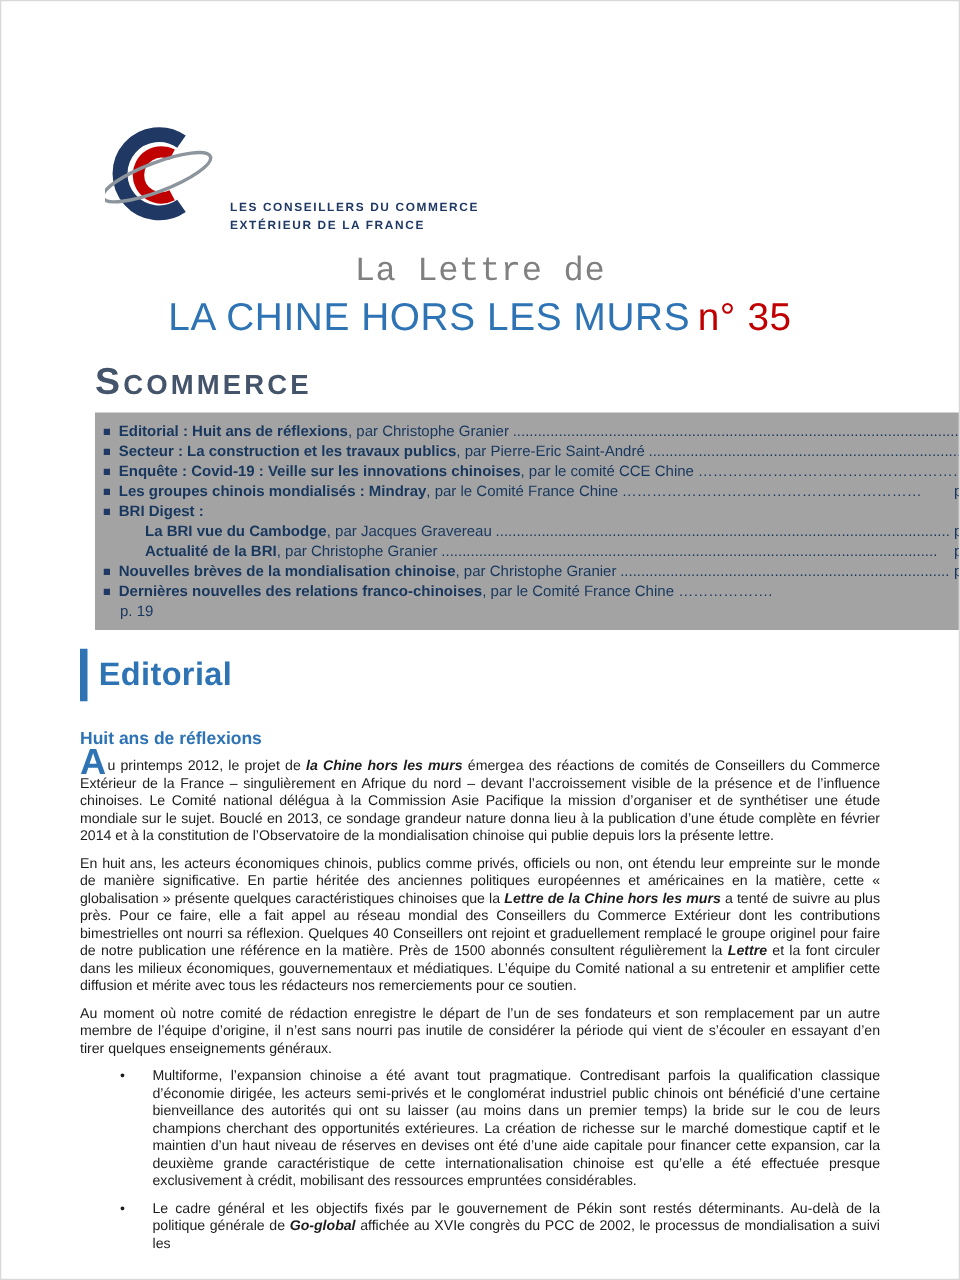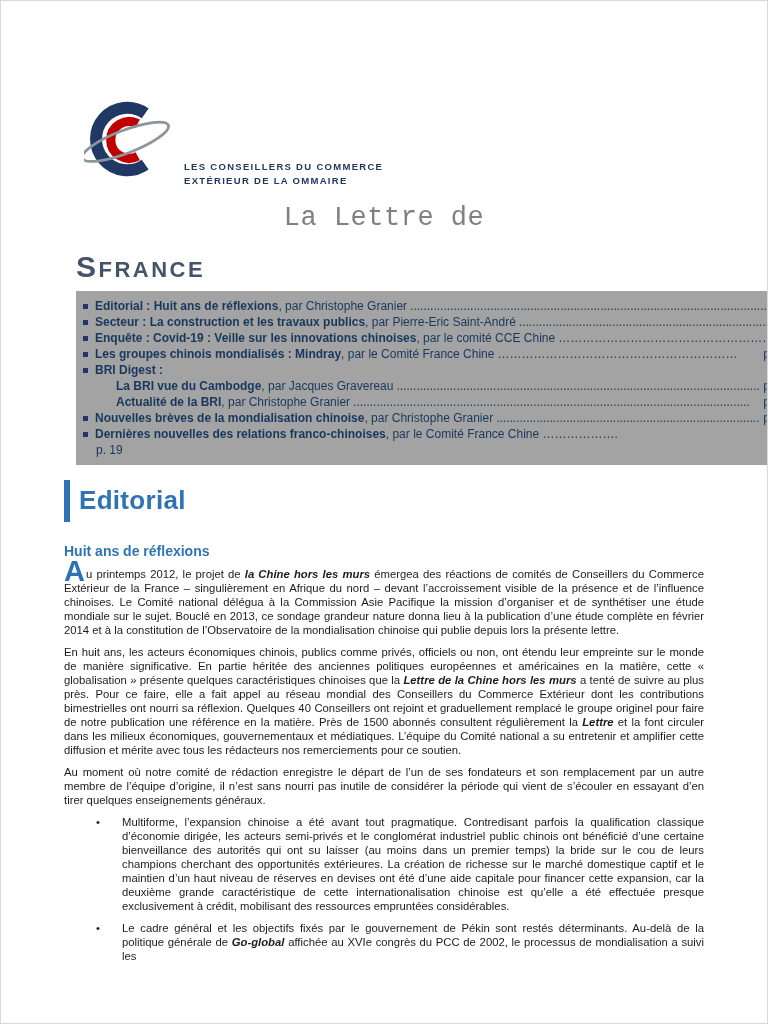--- a/index.html
+++ b/index.html
@@ -52,27 +52,28 @@
 <div class="page">
 
   <div class="logo-row">
     <svg class="logo-mark" width="92" height="100" viewBox="0 0 100 100">
       <path d="M 66.5 22.1 A 34 34 0 1 0 66.5 77.9" fill="none" stroke="#1F3864" stroke-width="13"></path>
       <path d="M 58.4 33.3 A 20 20 0 1 0 58.4 68.7" fill="none" stroke="#C00000" stroke-width="10"></path>
       <ellipse cx="45" cy="53" rx="50" ry="12.5" fill="none" stroke="#8C959D" stroke-width="3" transform="rotate(-21 45 53)"></ellipse>
     </svg>
     <div class="org">
       <div>LES CONSEILLERS DU COMMERCE</div>
-      <div>EXTÉRIEUR DE LA OMMAIRE</div>
+      <div>EXTÉRIEUR DE LA FRANCE</div>
     </div>
   </div>
 
   <div class="title-pre">La Lettre de</div>
+  <div class="title-main"><span>LA CHINE HORS LES MURS</span><span class="title-issue">n° 35</span></div>
 
-  <div class="sommaire-h"><span class="sc-big">S</span><span class="sc-small">FRANCE</span></div>
+  <div class="sommaire-h"><span class="sc-big">S</span><span class="sc-small">COMMERCE</span></div>
 
   <div class="toc">
 
     <div class="toc-row">
       <span class="toc-bullet"></span>
       <span class="tline">
           <b class="tt">Editorial : Huit ans de réflexions</b>
           <span class="ts">, par Christophe Granier</span>
           <span class="lead">.......................................................................................................................</span>
           <span class="pg">p. 1</span>

